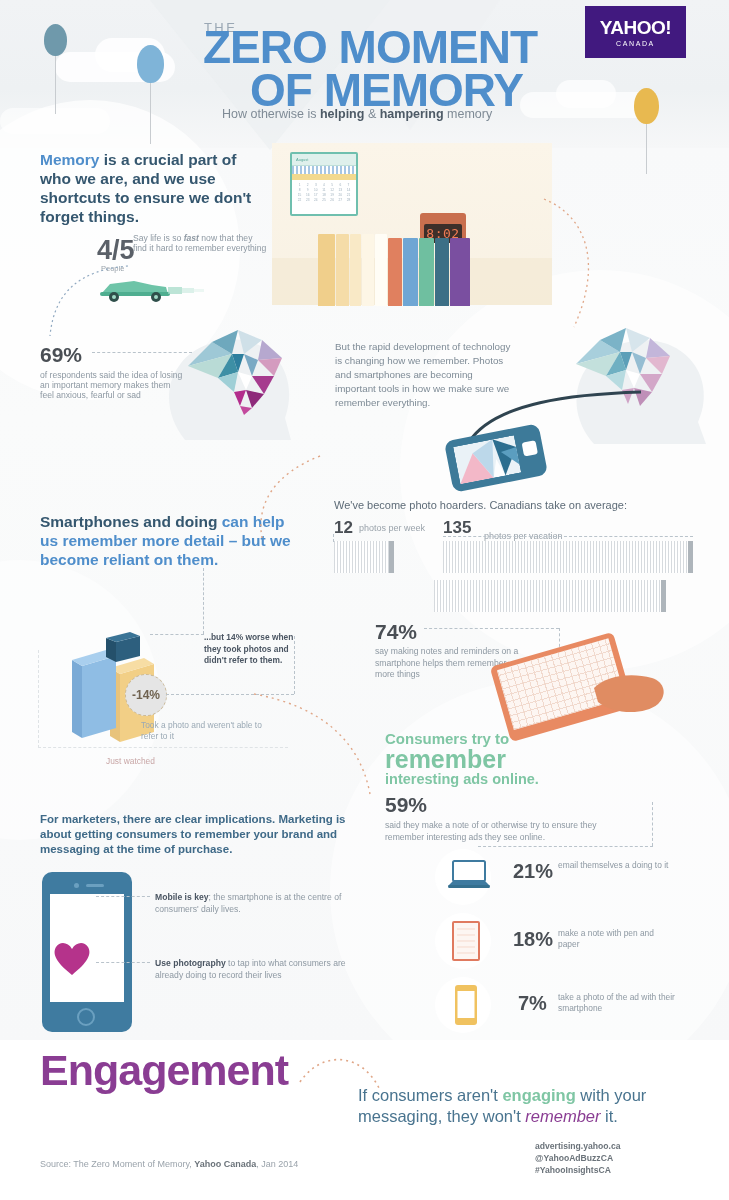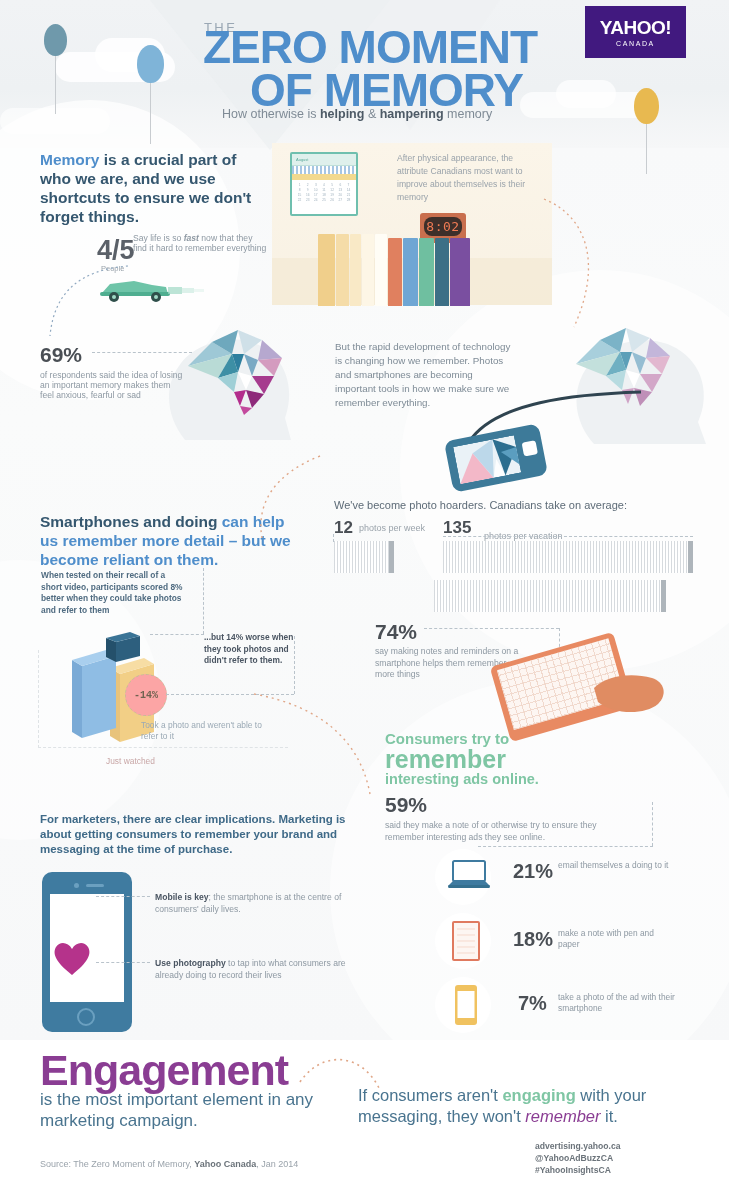--- a/index.html
+++ b/index.html
@@ -72,29 +72,29 @@
 
   .calendar { position:absolute; left:290px; top:152px; width:68px; height:64px; background:#ffffff; border:2px solid #6fbfae; border-radius:2px; }
   .cal-head { height:12px; background:#dff0ec; border-bottom:1px solid #bfdfd8; }
   .cal-title { font-size:4px; color:#5aa99a; padding:3px 0 0 4px; }
   .cal-wave { height:8px; background:repeating-linear-gradient(90deg,#6a9fd0 0 2px, transparent 2px 4px); opacity:.6; }
   .cal-band { height:6px; background:#f2d98f; }
   .cal-grid { padding:3px 4px; display:grid; grid-template-columns:repeat(7,1fr); gap:1px; }
   .cal-grid span { font-size:3.2px; color:#9fb0bd; text-align:center; }
 
   .clock { position:absolute; left:420px; top:213px; width:46px; height:30px; background:#c96f4e; border-radius:3px; }
-  .clock-face { position:absolute; left:4px; top:4px; width:38px; height:19px; background:#3d2f2a; border-radius:8px; display:flex; align-items:center; justify-content:center; }
+  .clock-face { position:absolute; left:4px; top:11px; width:38px; height:19px; background:#3d2f2a; border-radius:2px; display:flex; align-items:center; justify-content:center; }
   .clock-time { color:#f07b54; font-size:13px; font-family:"DejaVu Sans Mono", monospace; letter-spacing:0.5px; }
 
   .book { position:absolute; bottom:0; border-radius:1px 1px 0 0; }
   .badge-14 {
     position:absolute; width:42px; height:42px; border-radius:50%;
-    background:#fca5a5; border:1px dashed #c9b99a;
+    background:#e5e5e5; border:1px dashed #c9b99a;
     display:flex; align-items:center; justify-content:center;
-    font-size:10px; color:#6f6250; font-weight:bold;font-family:Liberation Mono, monospace;
+    font-size:12px; color:#6f6250; font-weight:bold;
   }
   .chart-grid { position:absolute; border-left:1px dashed #dfe3e6; border-bottom:1px dashed #dfe3e6; }
 
   
   .green-head { position:absolute; font-weight:bold; color:#7fc6a4; }
 
   
   .row-circle {
     position:absolute; width:56px; height:56px; border-radius:50%; background:#ffffff;
   }
@@ -241,21 +241,20 @@
       <span>22</span>
         <span>23</span>
         <span>24</span>
         <span>25</span>
         <span>26</span>
         <span>27</span>
         <span>28</span>
     </div>
   </div>
 
-  <div class="bodytext" style="left:397px;top:152px;width:145px;color:#9aa3ab;line-height:13px;">After physical appearance, the attribute Canadians most want to improve about themselves is their memory</div>
 
   <div class="clock">
     <div class="clock-face">
       <span class="clock-time">8:02</span>
     </div>
   </div>
 
   <div style="position:absolute;left:318px;top:232px;width:220px;height:74px;">
     <div class="book" style="left:0px;width:17px;height:72px;background:#f0cf8b;"></div>
     <div class="book" style="left:18px;width:13px;height:72px;background:#f5dca8;"></div>
@@ -337,21 +336,20 @@
         <polygon points="46,14 62,12 62,30" fill="#5b9ec0"></polygon>
       </svg>
     </div>
     <div style="position:absolute;right:6px;top:16px;width:14px;height:14px;background:#ffffff;border-radius:3px;"></div>
   </div>
 
   <div class="headline" style="left:40px;top:512px;width:252px;">
     <span class="dark">Smartphones and doing</span><span> can help us remember more detail – but we become reliant on them.</span>
   </div>
 
-  <div class="bodytext" style="left:41px;top:570px;width:142px;font-size:8.4px;color:#4f6b80;font-weight:bold;line-height:11.5px;">When tested on their recall of a short video, participants scored 8% better when they could take photos and refer to them</div>
 
   <div class="bodytext" style="left:204px;top:632px;width:106px;font-size:8.4px;color:#4a5562;font-weight:bold;line-height:11.5px;">...but 14% worse when they took photos and didn't refer to them.</div>
 
   <div class="bodytext" style="left:334px;top:500px;width:330px;font-size:11px;color:#5d6b77;">We've become photo hoarders. Canadians take on average:</div>
 
   <div class="bignum" style="left:334px;top:518px;font-size:17px;">12</div>
   <div style="position:absolute;left:359px;top:523px;font-size:9px;color:#9aa3ab;">photos per week</div>
   <div class="bignum" style="left:443px;top:518px;font-size:17px;">135</div>
   <div style="position:absolute;left:484px;top:531px;font-size:9px;color:#9aa3ab;">photos per vacation</div>
 
@@ -461,21 +459,20 @@
   <div style="position:absolute;left:155px;top:892px;width:210px;font-size:8.6px;color:#8d98a2;line-height:11.5px;">
     <b style="color:#4a5562;">Mobile is key</b><span>; the smartphone is at the centre of consumers' daily lives.</span>
   </div>
   <div style="position:absolute;left:155px;top:958px;width:216px;font-size:8.6px;color:#8d98a2;line-height:11.5px;">
     <b style="color:#4a5562;">Use photography</b><span> to tap into what consumers are already doing to record their lives</span>
   </div>
   <div class="hline" style="left:96px;top:896px;width:54px;"></div>
   <div class="hline" style="left:96px;top:962px;width:54px;"></div>
 
   <div class="engagement">Engagement</div>
-  <div class="eng-sub" style="width:290px;">is the most important element in any marketing campaign.</div>
 
   <svg style="position:absolute;left:296px;top:1046px;" width="90" height="60">
     <path d="M4 36 C 26 4, 66 6, 84 44" fill="none" stroke="#e0a788" stroke-width="1.6" stroke-dasharray="2,4"></path>
   </svg>
 
   <div class="closing" style="width:330px;">
     <span>If consumers aren't </span><span class="g">engaging</span><span> with your messaging, they won't </span><span class="m">remember</span><span> it.</span>
   </div>
 
   <div class="source">

